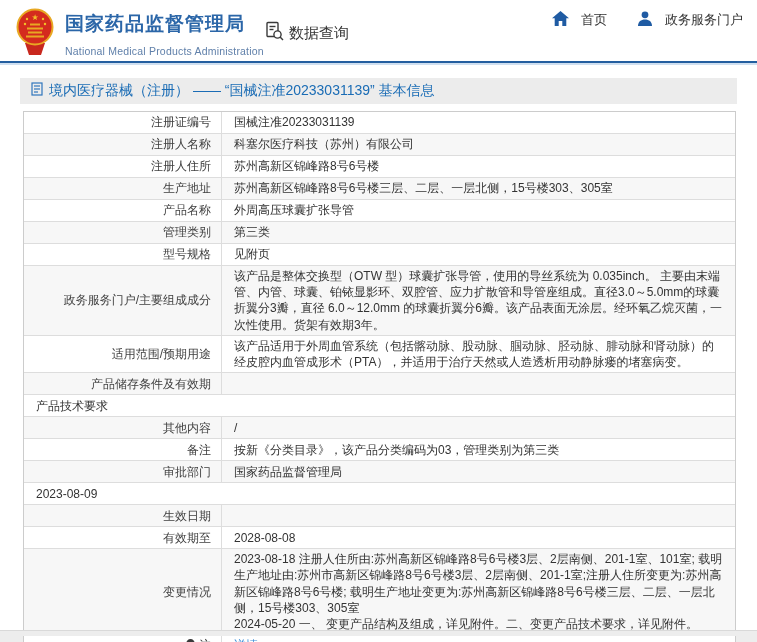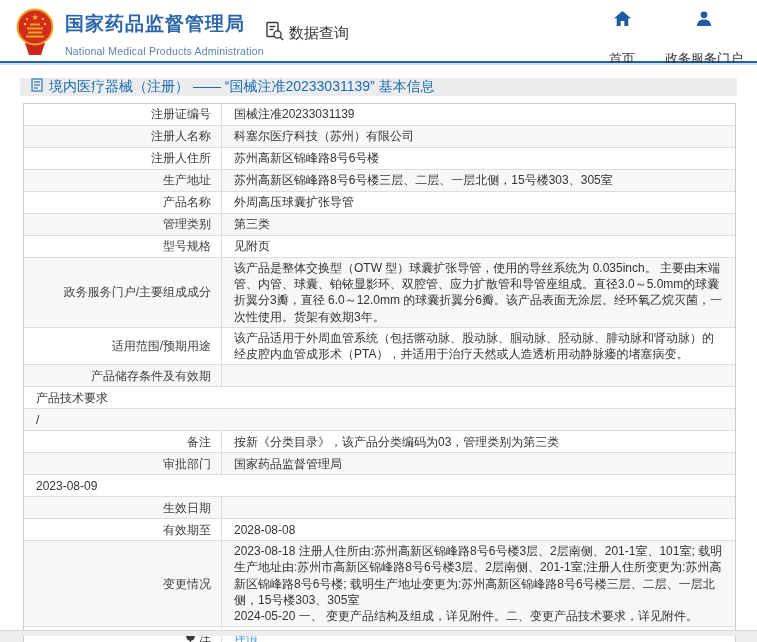--- a/index.html
+++ b/index.html
@@ -11,26 +11,26 @@
   .header { position:relative; height:63px; background:#fff;
             border-bottom:2px solid #235e9f; }
   .header::after { content:""; position:absolute; left:0; right:0; bottom:-4px;
                    height:2px; background:#cfdff0; }
   .brand { position:absolute; left:14px; top:7px; display:flex; align-items:center; gap:9px; cursor:pointer; }
   .brand-title { font-size:19px; font-weight:bold; color:#2b66a8; letter-spacing:1px; }
   .brand-sub   { font-size:10.5px; color:#6080aa; margin-top:8px; letter-spacing:0.2px; }
   .data-query { position:absolute; left:264px; top:21px; display:flex; align-items:center; gap:5px; cursor:pointer; }
   .data-query span.dq-label { font-size:15px; color:#333; }
   .nav { position:absolute; right:14px; top:11px; display:flex; gap:30px; }
-  .nav-item { display:flex; flex-direction:column; align-items:center; gap:20px;
+  .nav-item { display:flex; flex-direction:row; gap:12px;
               text-decoration:none; cursor:pointer; }
   .nav-item .nav-label { font-size:13px; color:#333; }
 
   
-  .breadcrumb { margin:15px 20px 0 20px; height:18px; background:#ececec;
+  .breadcrumb { margin:15px 20px 0 20px; height:26px; background:#ececec;
                 display:flex; align-items:center; gap:6px; padding-left:11px; }
   .bc-text { font-size:14px; color:#1a6cb5; }
 
   
   .info-table { margin:7px 21px 0 23px; width:713px;
                 border:1px solid #cccccc; border-bottom:none; font-size:12px; }
   .row { display:flex; border-bottom:1px solid #dddddd; background:#ffffff; }
   .row:nth-child(even) { background:#f7f7f7; }
   .cell { line-height:1.35; min-height:21px; display:flex; align-items:center; }
   .cell.label { width:198px; justify-content:flex-end; text-align:right;
@@ -175,20 +175,23 @@
       <div class="row">
         <div class="cell label">
           <span>产品储存条件及有效期</span>
         </div>
         <div class="cell value"></div>
       </div>
       <div class="row">
         <div class="cell value">产品技术要求</div>
       </div>
       <div class="row">
+        <div class="cell label">
+          <span>其他内容</span>
+        </div>
         <div class="cell value">/</div>
       </div>
       <div class="row">
         <div class="cell label">
           <span>备注</span>
         </div>
         <div class="cell value">按新《分类目录》，该产品分类编码为03，管理类别为第三类</div>
       </div>
       <div class="row">
         <div class="cell label">

